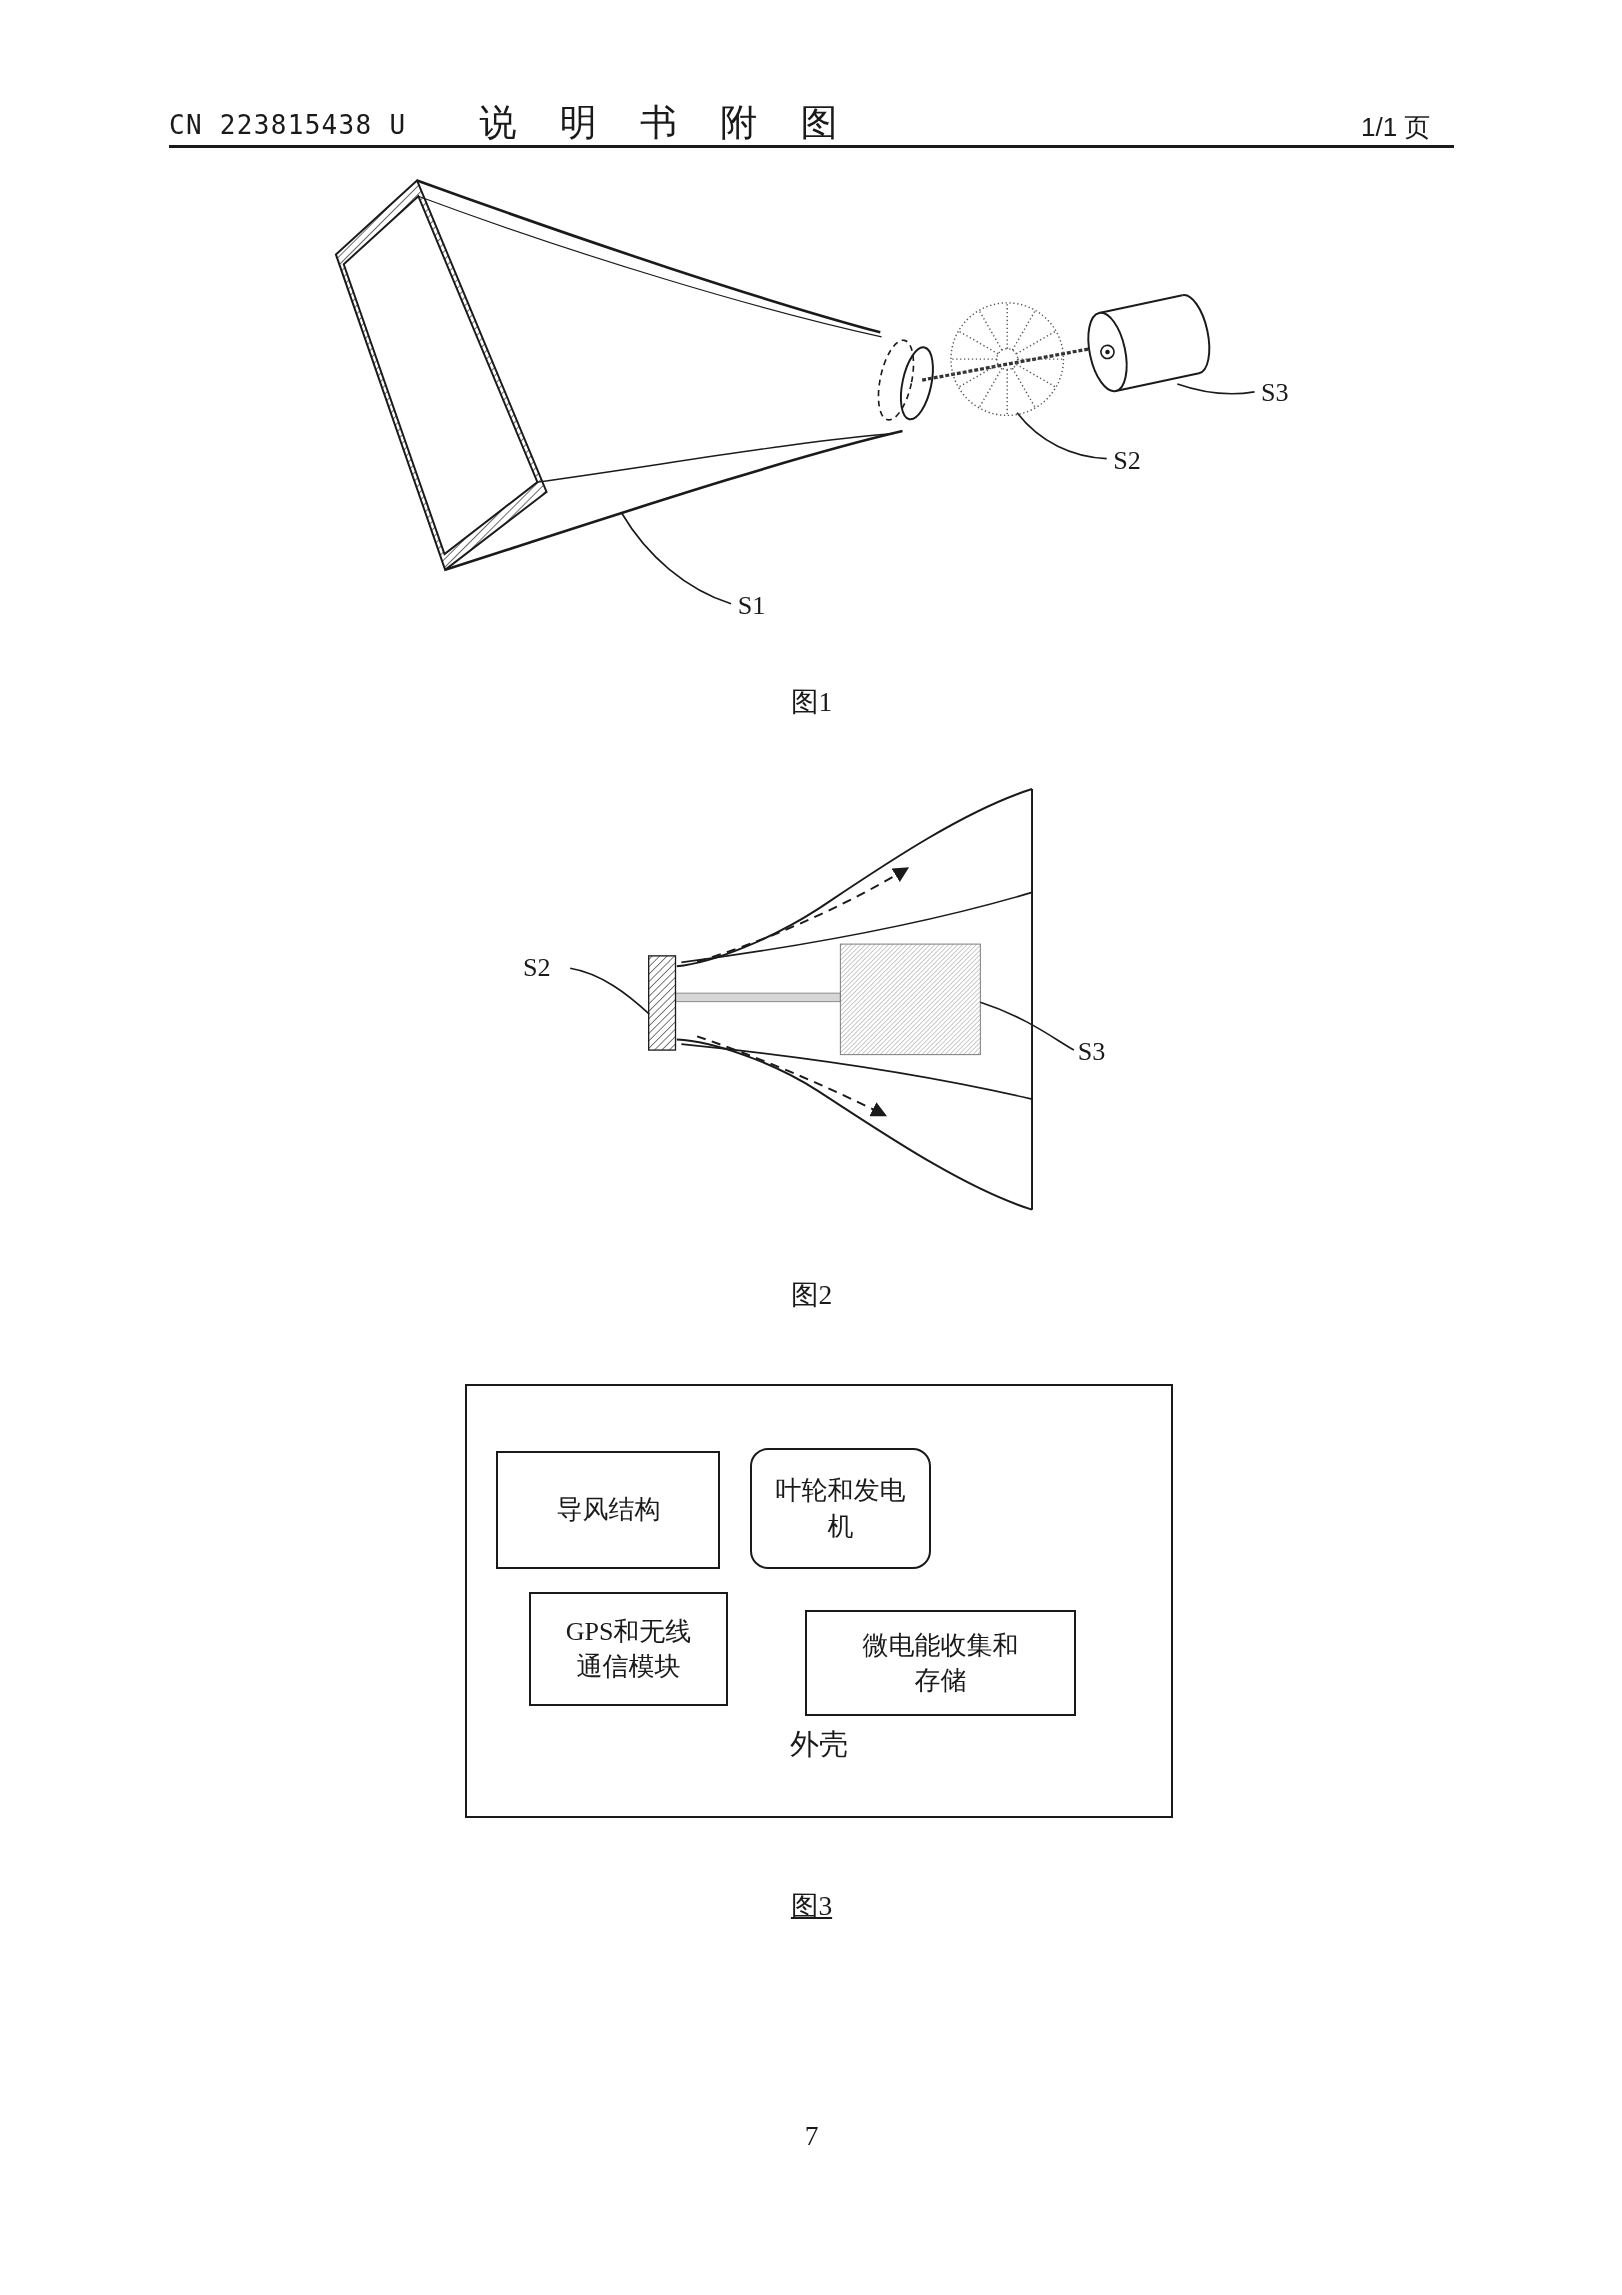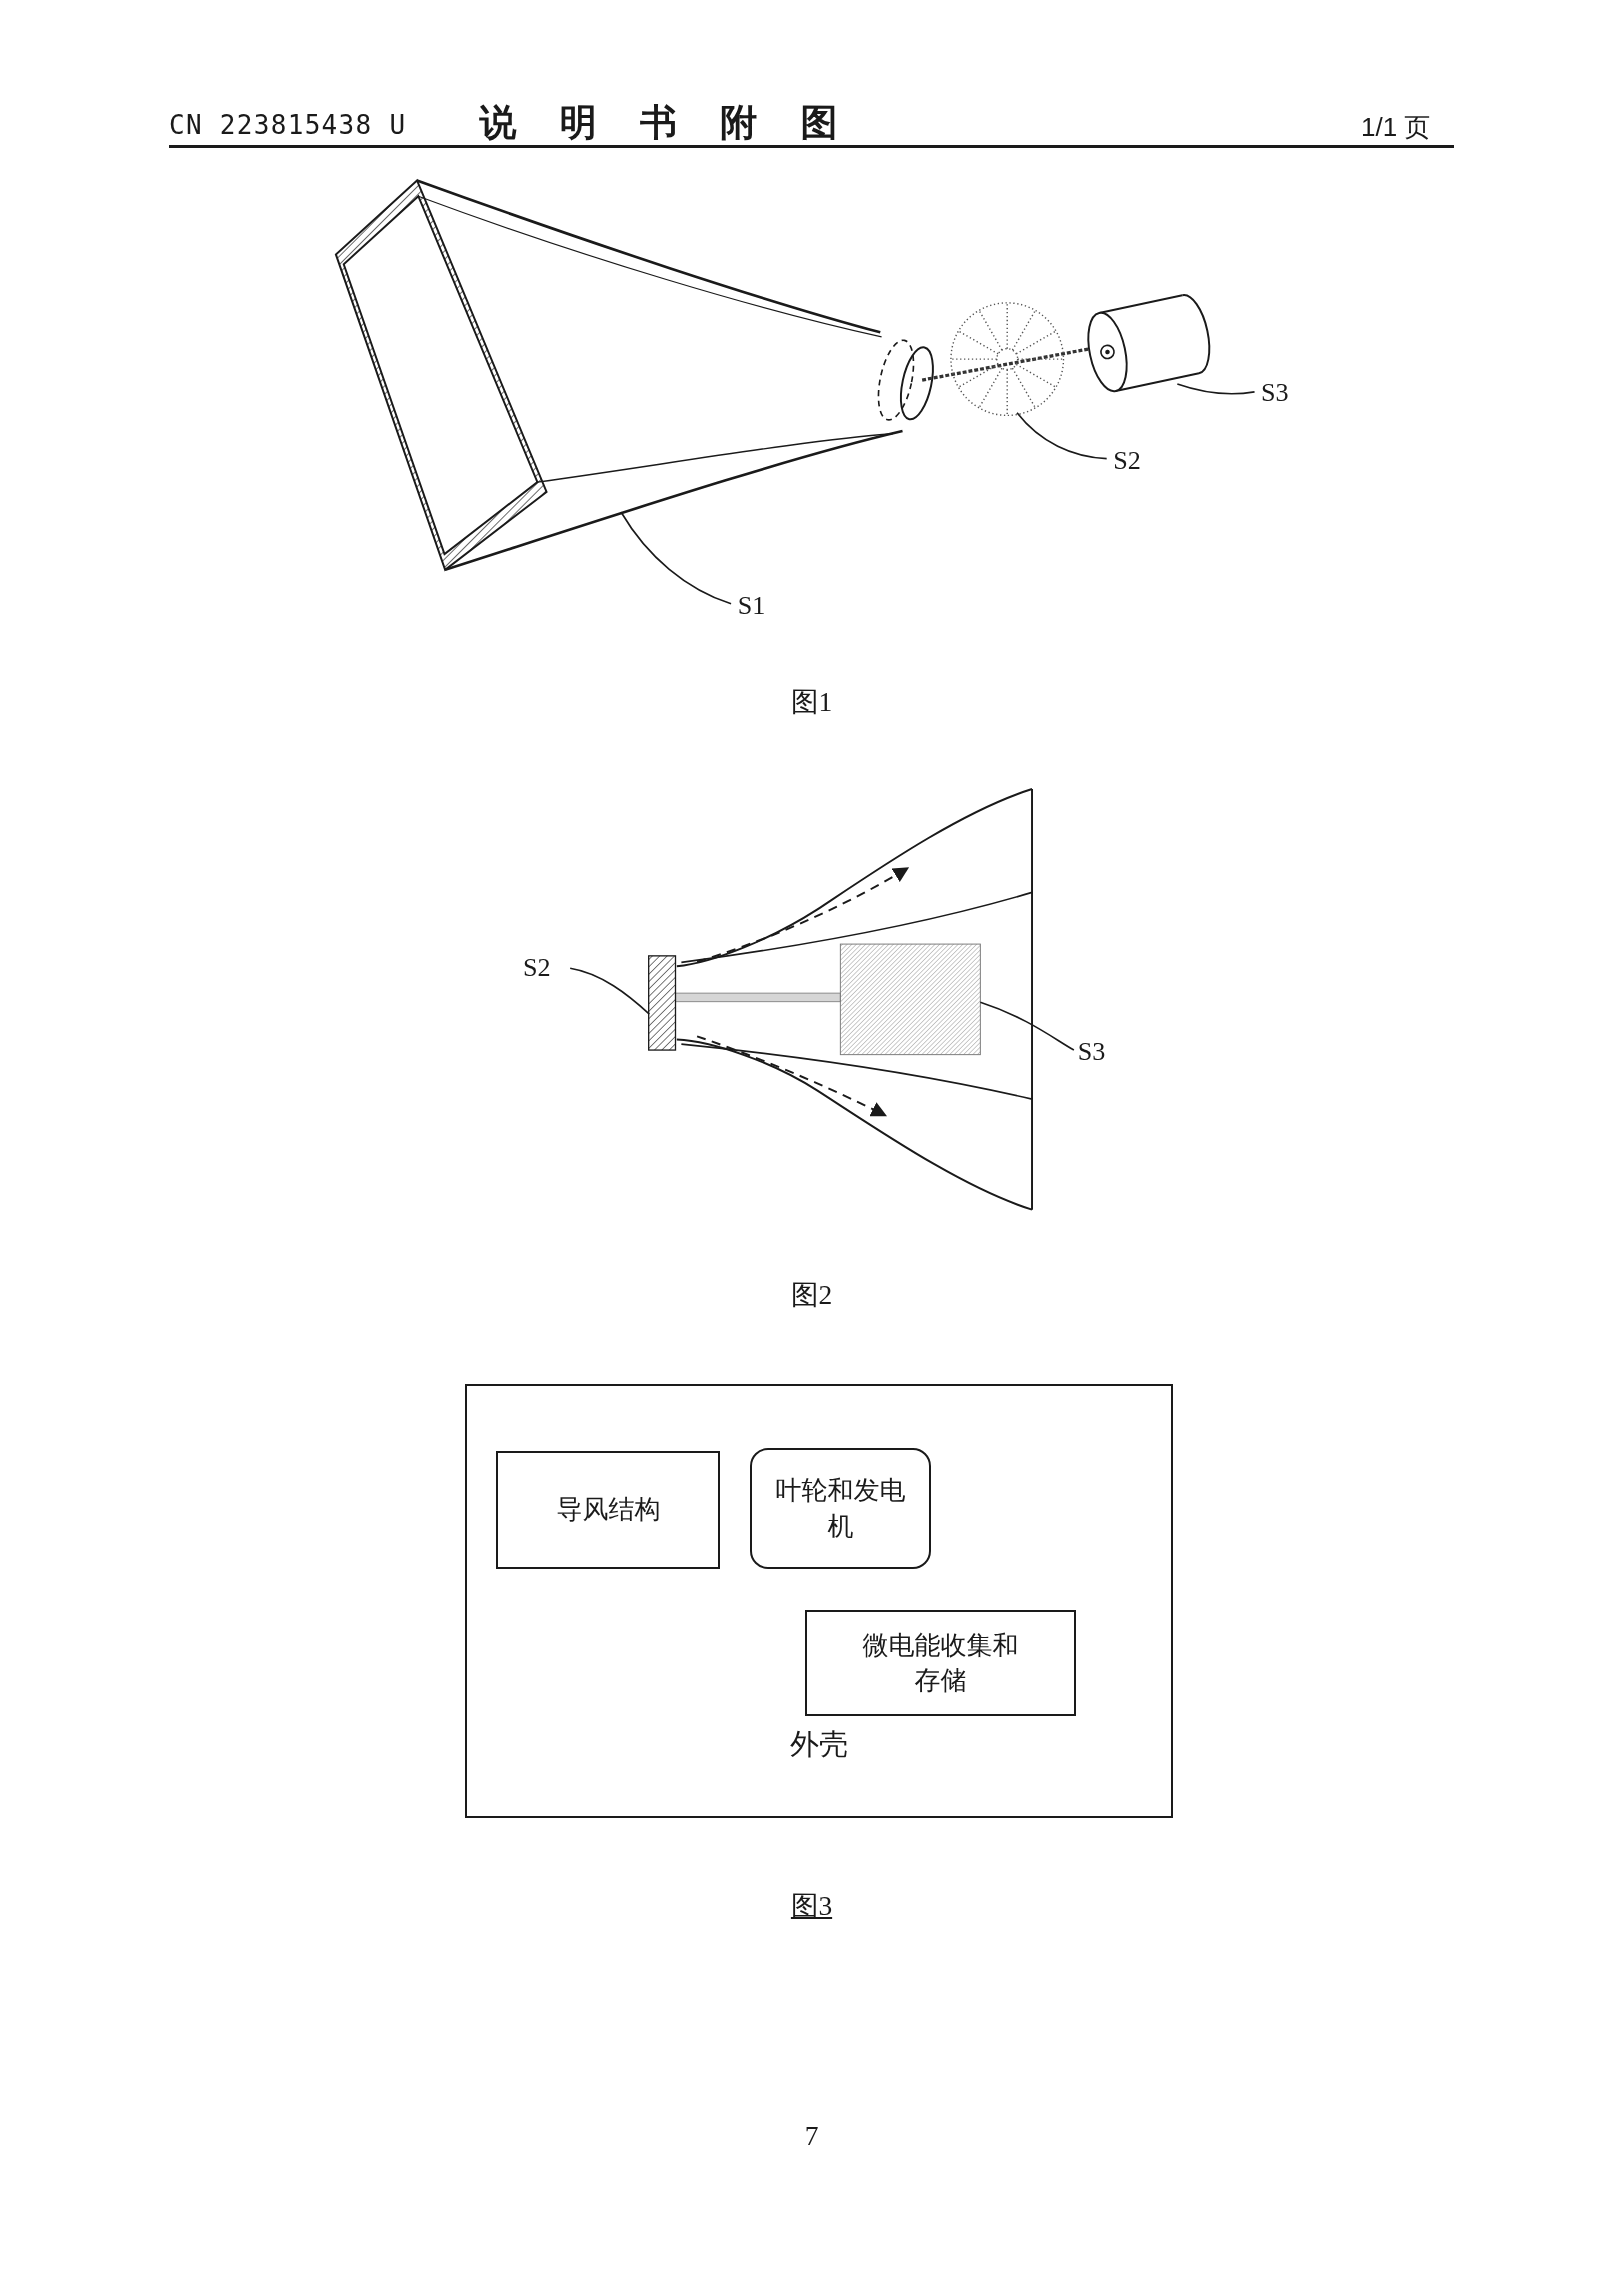--- a/index.html
+++ b/index.html
@@ -10,21 +10,21 @@
   }
   .abs { position:absolute; }
 
   
   .doc-number {
     left:169px; top:110px; font-family:"DejaVu Sans Mono", monospace;
     font-size:26px; letter-spacing:1.3px;
   }
   .doc-title {
     left:0; top:98px; width:1334px; text-align:center;
-    font-size:37px; font-weight:bold; letter-spacing:17px;
+    font-size:37px; font-weight:normal; letter-spacing:17px;
   }
   .page-indicator {
     left:1361px; top:110px; font-size:26px; font-family:Liberation Sans, sans-serif;
   }
   .header-rule {
     left:169px; top:145px; width:1285px; height:2.6px; background:#1a1a1a;
   }
 
   
   .fig1-svg { left:294px; top:151px; }
@@ -170,20 +170,22 @@
   <text x="20" y="312">S2</text>
   <text x="868" y="440">S3</text>
 </svg>
 
 <div class="abs fig-caption cap2">图2</div>
 
 <div class="fig3-outer">
   <div class="f3box f3b1">导风结构</div>
   <div class="f3box f3b2">叶轮和发电
 机</div>
+  <div class="f3box f3b4">GPS和无线
+通信模块</div>
   <div class="f3box f3b5">微电能收集和
 存储</div>
   <div class="f3-housing">外壳</div>
 </div>
 
 <div class="abs fig-caption cap3">图3</div>
 
 <div class="abs page-number">7</div>
 
 

